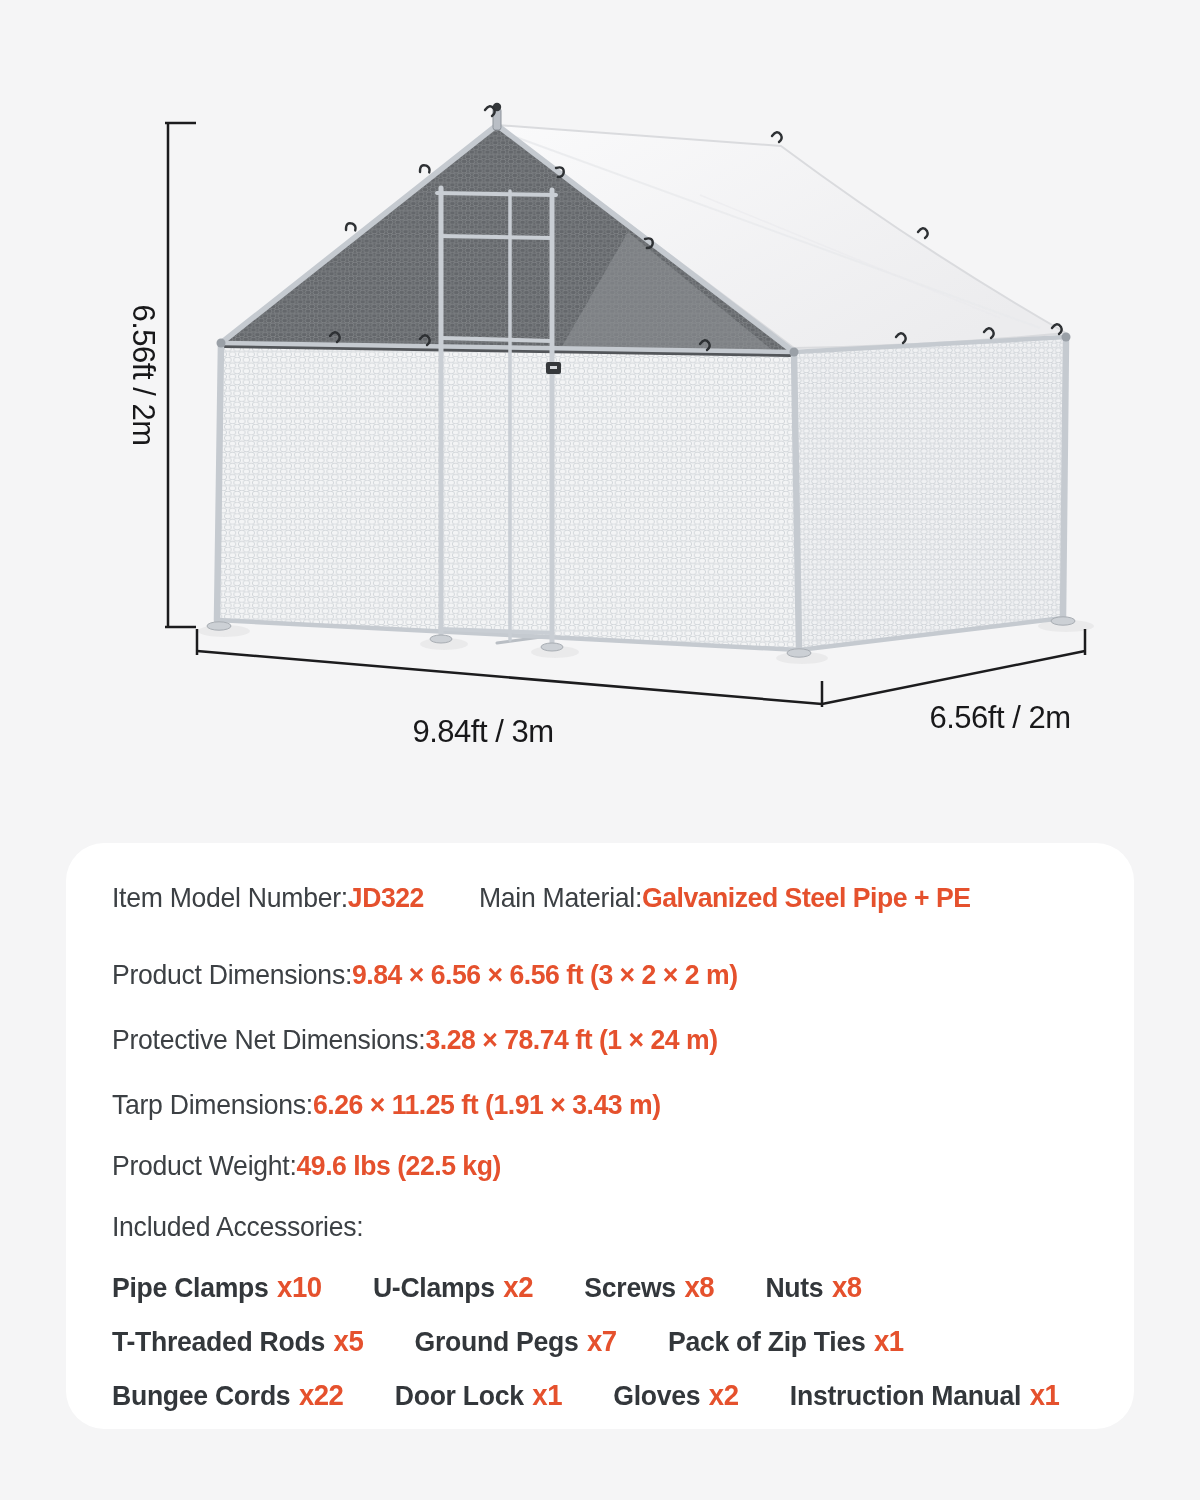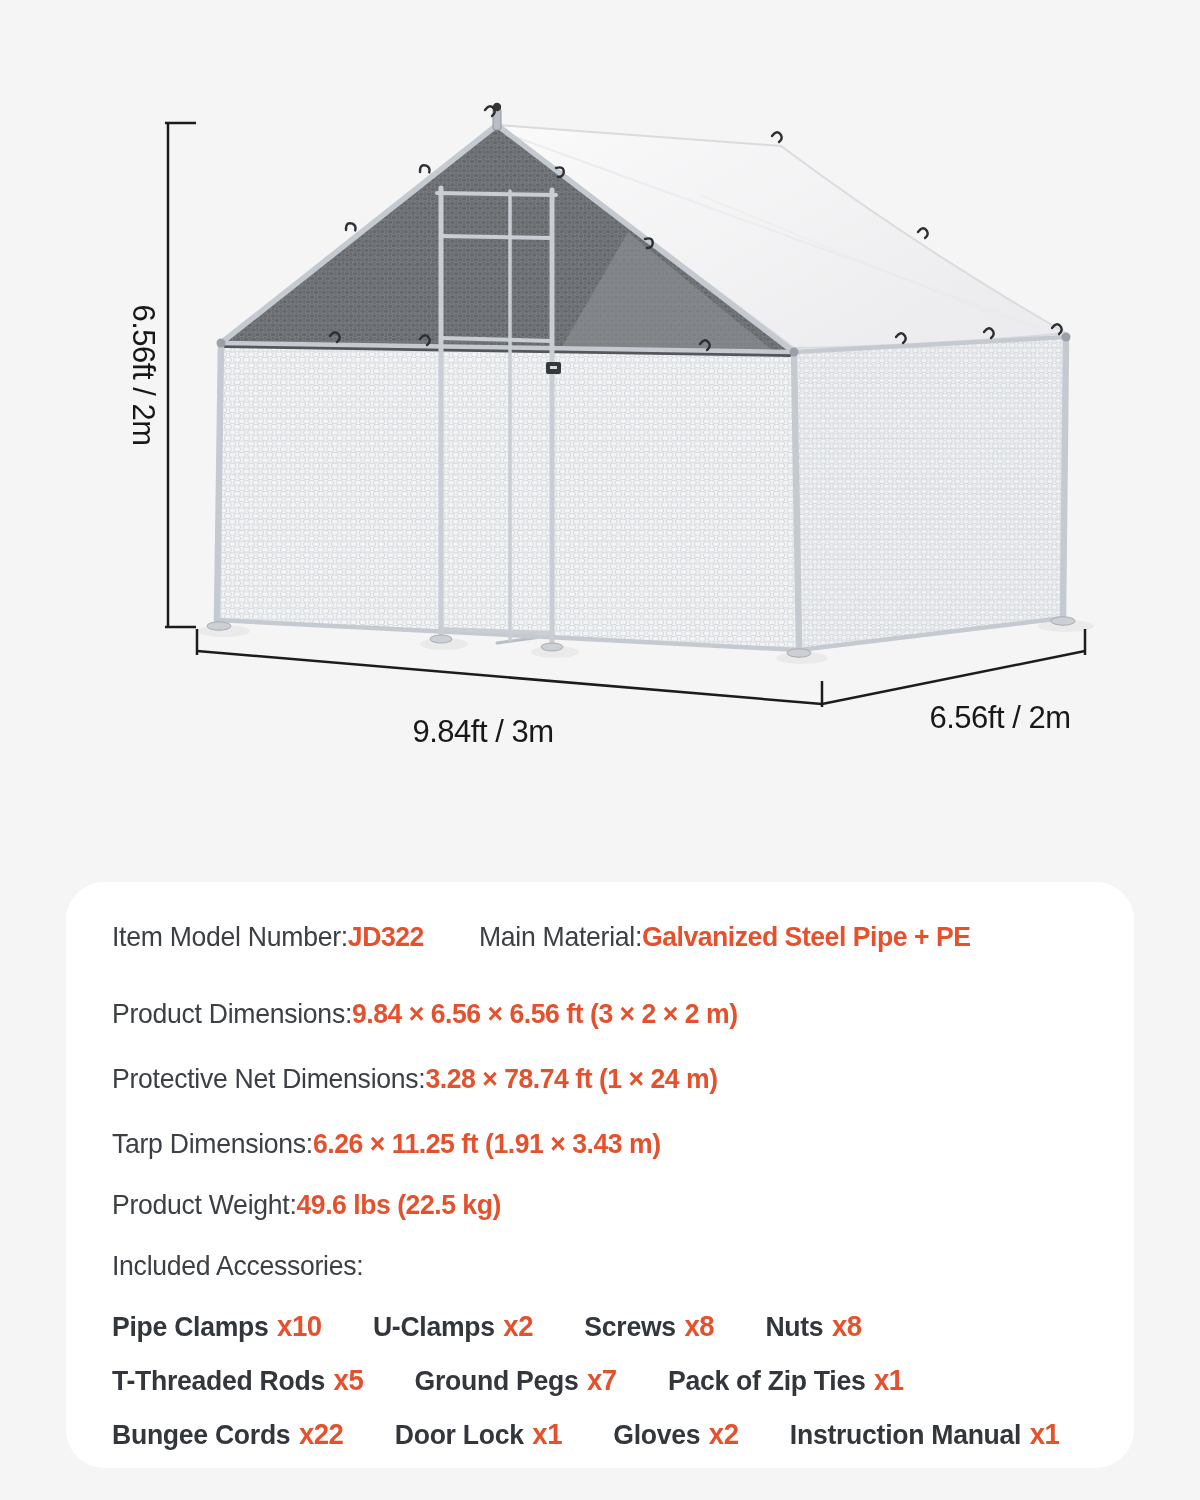--- a/index.html
+++ b/index.html
@@ -7,21 +7,21 @@
     width:1200px;height:1500px;
     background:#f5f5f6;
     font-family:"Liberation Sans","DejaVu Sans",sans-serif;
     position:relative;overflow:hidden;
   }
   .stage{position:absolute;left:0;top:0;width:1200px;height:1500px;}
   .illustration{position:absolute;left:0;top:0;}
 
   
   .card{
-    position:absolute;left:66px;top:882px;width:1068px;height:586px;
+    position:absolute;left:66px;top:843px;width:1068px;height:586px;
     background:#ffffff;border-radius:38px;box-sizing:border-box;
     padding:38px 46px;
   }
   .card-content{transform:scaleX(.95);transform-origin:0 0;width:105.2%;}
   .spec-row{display:flex;align-items:baseline;font-size:28px;line-height:34px;
     color:#3c4044;letter-spacing:-0.3px;white-space:nowrap;}
   .pair{display:flex;align-items:baseline;}
   .pair+.pair{margin-left:58px;}
   .lbl{font-weight:400;color:#3c4044;}
   .val{font-weight:700;color:#e5512d;letter-spacing:-0.5px;}

